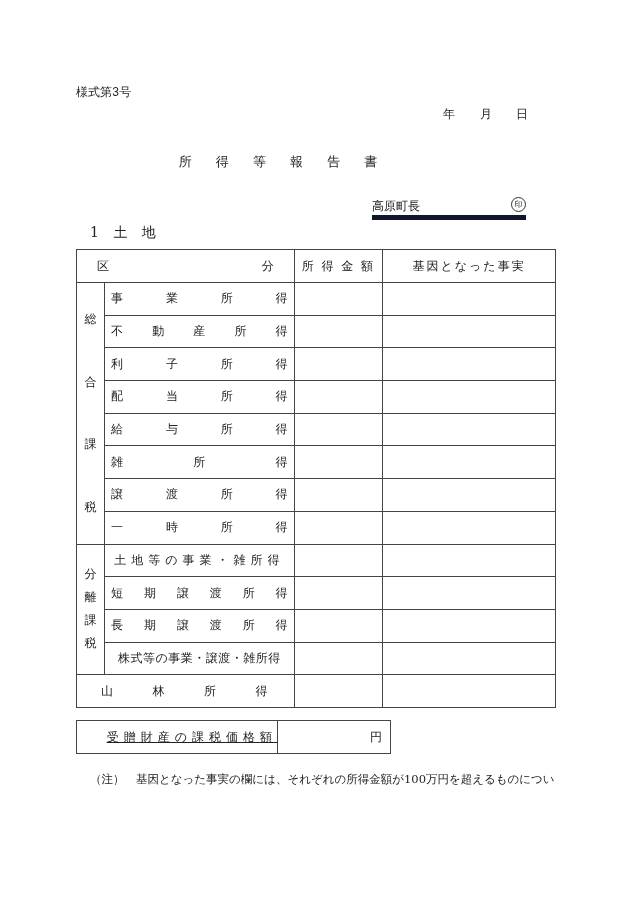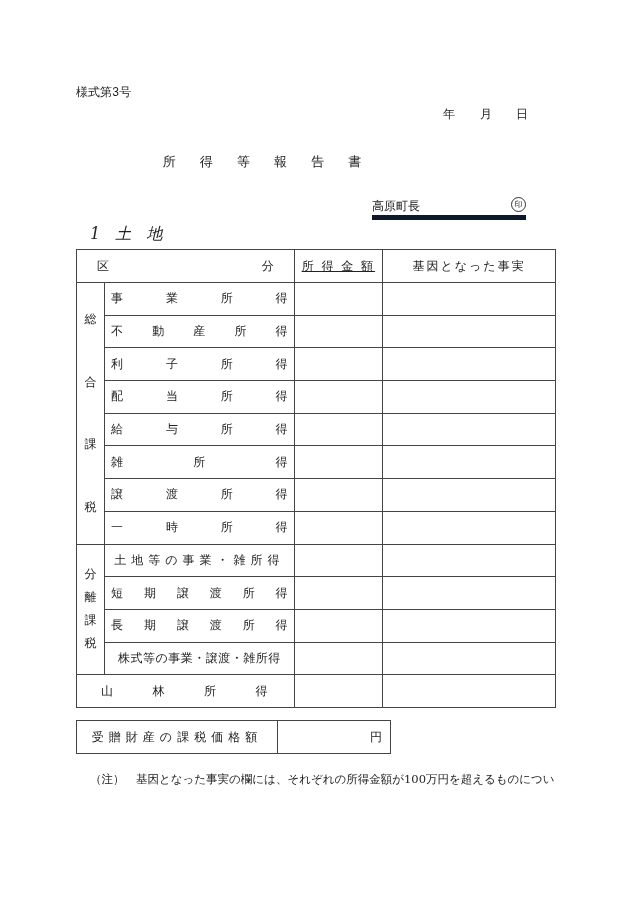--- a/index.html
+++ b/index.html
@@ -4,44 +4,44 @@
 <style>
   html, body { margin: 0; padding: 0; background: #ffffff; }
   body {
     width: 630px; height: 915px; position: relative; overflow: hidden;
     font-family: "DejaVu Serif", "Liberation Serif", serif;
     color: #222;
   }
   .abs { position: absolute; }
   .form-no { left: 76px; top: 84px; font-size: 12px; font-family: Liberation Mono, monospace; }
   .date { top: 106px; font-size: 12px; }
-  .title { top: 153px; left: 0; width: 524px; text-align: center; font-size: 13px; letter-spacing: 0; }
+  .title { top: 153px; left: 0; width: 524px; text-align: center; font-size: 13px; letter-spacing: 0; padding-left: 16px; }
   .title span { display: inline-block; margin: 0 10px; }
   .mayor { left: 372px; top: 198px; width: 154px; border-bottom: 5px solid #0f172a; font-size: 12px; height: 17px; }
   .seal { position: absolute; right: 0; top: -1px; width: 13px; height: 13px; border: 1px solid #333; border-radius: 50%; font-size: 8px; line-height: 13px; text-align: center; }
-  .section { left: 90px; top: 224px; font-size: 16px; font-style: italic; }
+  .section { left: 90px; top: 224px; font-size: 14px; }
   .section span { margin-right: 10px; }
 
   table { border-collapse: collapse; position: absolute; font-size: 12px; }
   td, th { border: 1px solid #444; padding: 0; font-weight: normal; }
   .main { left: 76px; top: 249px; width: 480px; }
   .main th { height: 32px; }
   .main td { height: 31.7px; }
   .c-group { width: 26px; text-align: center; }
   .c-label { width: 181px; }
-  .c-amt { width: 84px; text-decoration: underline; }
+  .c-amt { width: 84px; }
   .c-fact { width: 165px; }
   .hdr-kubun { display: flex; justify-content: space-between; padding: 0 20px 0 20px; }
   .spread { display: flex; justify-content: space-between; padding: 0 6px 0 6px; }
   .spread.wide { padding: 0 26px 0 24px; }
   .tight { letter-spacing: 2px; text-align: center; }
   .vgroup { display: flex; flex-direction: column; justify-content: space-around; align-items: center; height: 100%; }
   .gift { left: 76px; top: 720px; width: 315px; }
   .gift td { height: 32px; }
-  .gift .lbl { width: 206px; text-align: center; letter-spacing: 5px; }
+  .gift .lbl { width: 206px; text-align: right; letter-spacing: 5px; text-decoration: underline; }
   .gift .val { width: 107px; text-align: right; padding-right: 8px; }
   .note { left: 90px; top: 767px; font-size: 11.5px; line-height: 25px; width: 470px; }
   .note .l2 { padding-left: 24px; }
 </style>
 </head>
 <body>
 
 <div class="abs form-no">様式第3号</div>
 
 <div class="abs date" style="left:443px">年</div>

